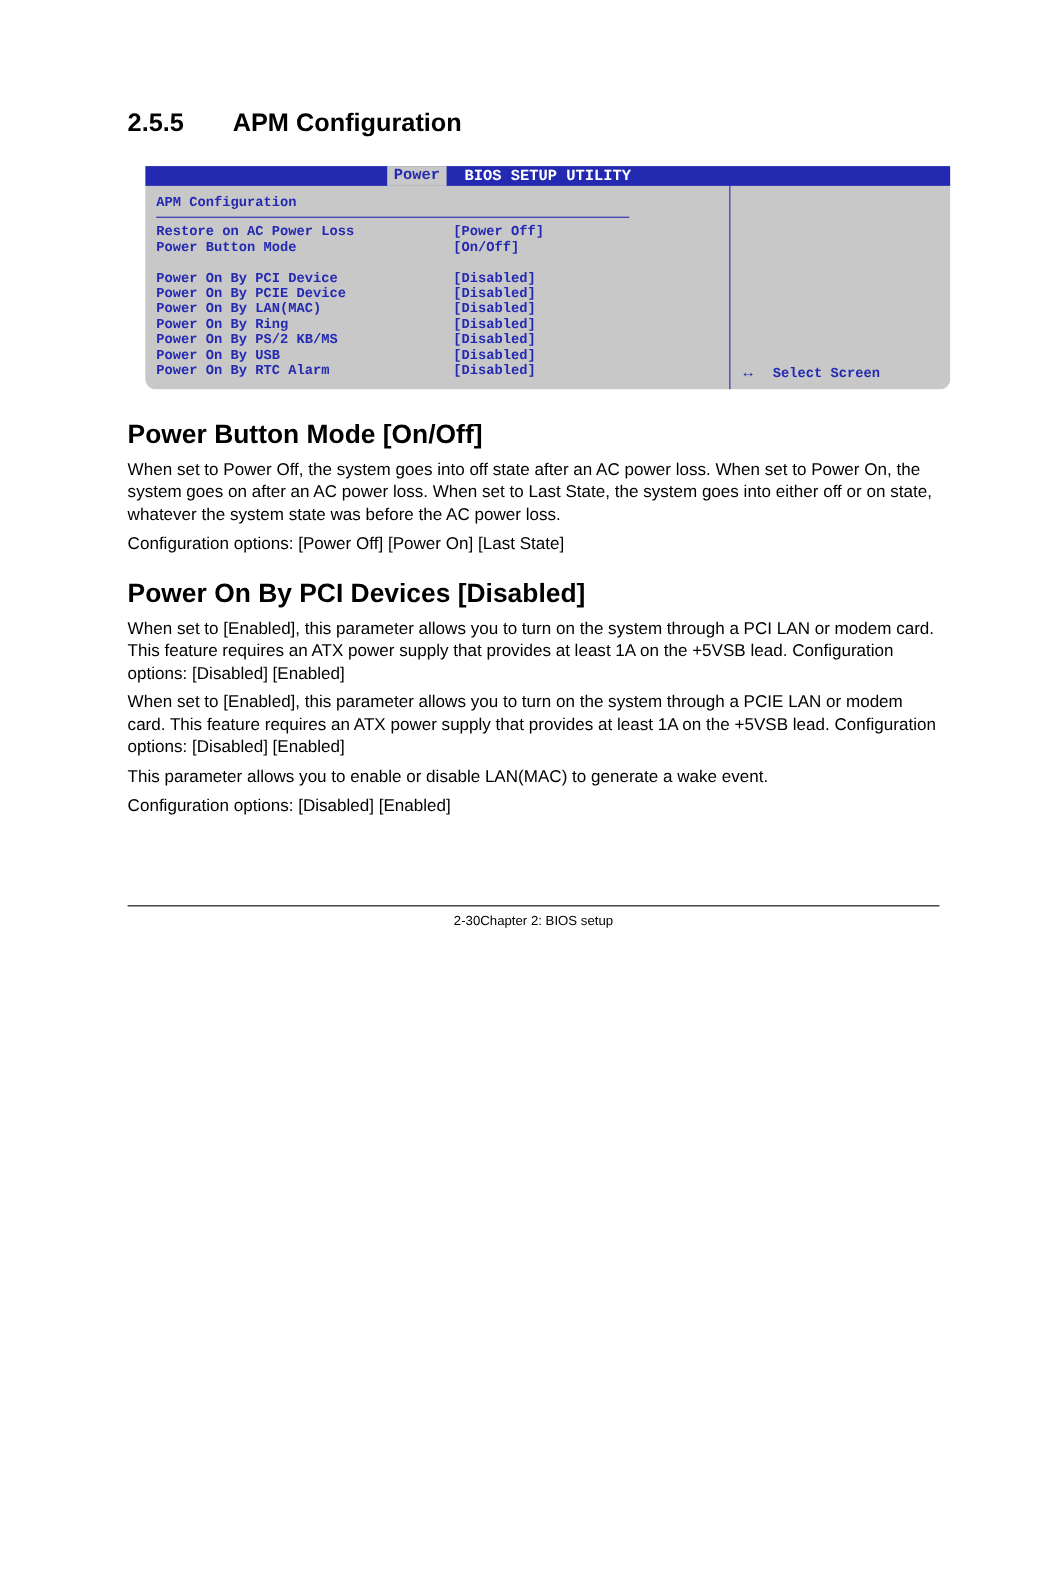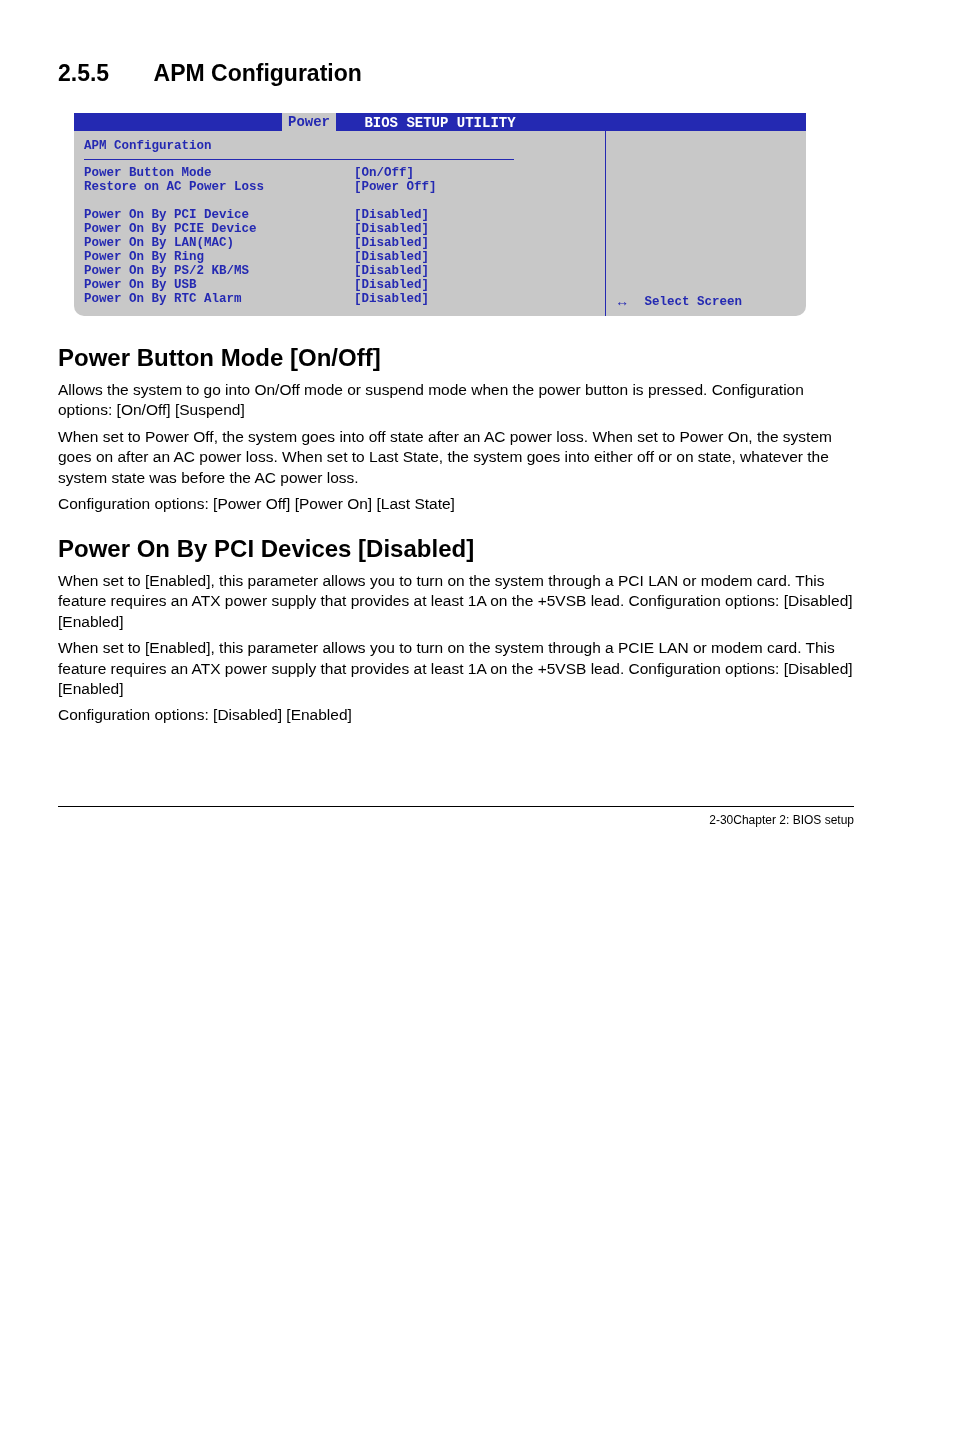--- a/index.html
+++ b/index.html
@@ -3,21 +3,22 @@
 <meta charset="utf-8">
 <style>
   body {
     margin: 0;
     background: #fff;
     font-family: Arial, Helvetica, sans-serif;
     color: #000;
     width: 954px;
   }
   .page {
-    padding: 60px 100px 40px 58px;
+    padding: 60px 100px 40px 116px;
+    margin-top: 38px;
   }
   h2.section-title {
     font-size: 23px;
     font-weight: bold;
     margin: 0 0 26px 0;
   }
   .num { display:inline-block; width: 90px; }
 
   .bios-panel {
     margin: 0 0 28px 16px;
@@ -31,21 +32,21 @@
     color: #fff;
     font-family: "Courier New", monospace;
     font-weight: bold;
     font-size: 14px;
     text-align: center;
     padding: 2px 0 0 0;
     position: relative;
   }
   .bios-tab {
     position: absolute;
-    left: 208px;
+    left: 220px;
     bottom: 0;
     background: #c8c8c8;
     color: #2429b2;
     font-family: "Courier New", monospace;
     font-weight: bold;
     padding: 1px 6px;
     font-size: 14px;
   }
   .bios-body {
     display: flex;
@@ -78,21 +79,21 @@
   .arrow { font-size: 14px; }
 
   h3 { font-size: 24px; margin: 20px 0 8px 0; }
   p { font-size: 15.5px; line-height: 1.32; margin: 0 0 6px 0; }
 
   .footer {
     border-top: 1px solid #000;
     margin-top: 80px;
     padding-top: 6px;
     display: flex;
-    justify-content: flex-end;
+    justify-content: center;
     font-size: 12px;
   }
 </style>
 </head>
 <body>
 
 <div class="page">
   <h2 class="section-title">
     <span class="num">2.5.5</span>
     <span>APM Configuration</span>
@@ -102,26 +103,26 @@
     <div class="bios-top">
       <span>BIOS SETUP UTILITY</span>
       <div class="bios-tab">Power</div>
     </div>
     <div class="bios-body">
       <div class="bios-left">
         <div style="color:#2429b2; padding:2px 0;">APM Configuration</div>
         <div class="divider"></div>
 
         <div class="bios-row">
+          <span class="lbl">Restore on AC Power Loss</span>
+          <span class="val">[Power Off]</span>
+        </div>
+        <div class="bios-row">
           <span class="lbl">Power Button Mode</span>
           <span class="val">[On/Off]</span>
-        </div>
-        <div class="bios-row">
-          <span class="lbl">Restore on AC Power Loss</span>
-          <span class="val">[Power Off]</span>
         </div>
 
         <div class="spacer"></div>
 
         <div class="bios-row">
           <span class="lbl">Power On By PCI Device</span>
           <span class="val">[Disabled]</span>
         </div>
         <div class="bios-row">
           <span class="lbl">Power On By PCIE Device</span>
@@ -151,30 +152,30 @@
       <div class="bios-right">
         <div class="bios-right-inner">
           <span class="arrow">↔</span>
           <span>Select Screen</span>
         </div>
       </div>
     </div>
   </div>
 
   <h3>Power Button Mode [On/Off]</h3>
-  <p>Allows the system to go into On/Off mode or suspend mode when the power button is pressed. Configuration options: [On/Off] [Suspend]</p>
 
   <p>When set to Power Off, the system goes into off state after an AC power loss. When set to Power On, the system goes on after an AC power loss. When set to Last State, the system goes into either off or on state, whatever the system state was before the AC power loss.</p>
   <p>Configuration options: [Power Off] [Power On] [Last State]</p>
 
   <h3>Power On By PCI Devices [Disabled]</h3>
   <p>When set to [Enabled], this parameter allows you to turn on the system through a PCI LAN or modem card. This feature requires an ATX power supply that provides at least 1A on the +5VSB lead. Configuration options: [Disabled] [Enabled]</p>
 
   <p>When set to [Enabled], this parameter allows you to turn on the system through a PCIE LAN or modem card. This feature requires an ATX power supply that provides at least 1A on the +5VSB lead. Configuration options: [Disabled] [Enabled]</p>
 
+  <p>This parameter allows you to enable or disable LAN(MAC) to generate a wake event.</p>
   <p>Configuration options: [Disabled] [Enabled]</p>
 
 
   <div class="footer">
     <span>2-30</span>
     <span>Chapter 2: BIOS setup</span>
   </div>
 </div>
 
 </body></html>

